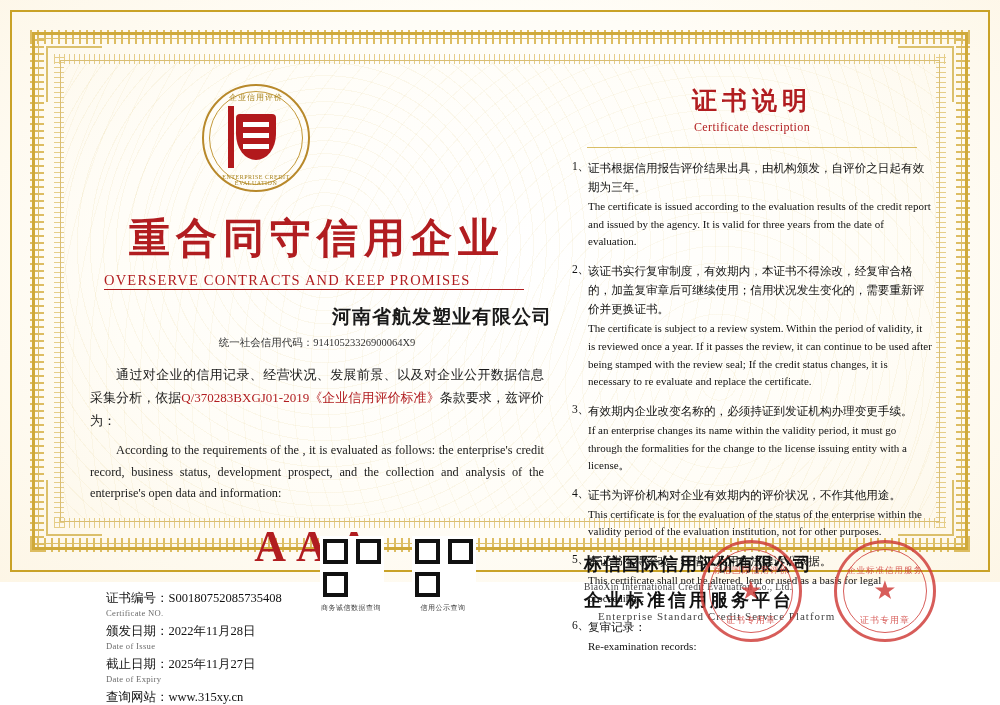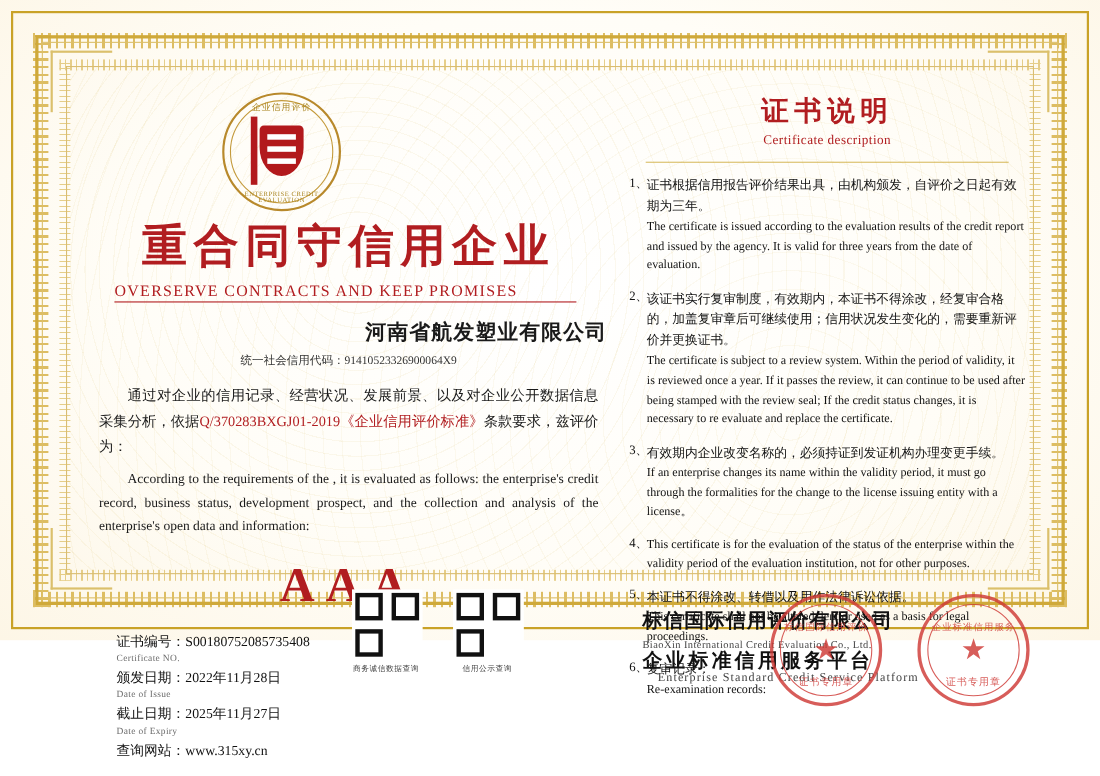--- a/index.html
+++ b/index.html
@@ -104,21 +104,21 @@
   .emblem .topTxt{
     position:absolute;left:0;right:0;top:8px;text-align:center;
     font-size:8px;color:#a9841f;letter-spacing:1px;
   }
   .emblem .botTxt{
     position:absolute;left:0;right:0;bottom:6px;text-align:center;
     font-size:6px;color:#a9841f;letter-spacing:.5px;
   }
 
   .title-cn{
-    margin-top:4px;
+    margin-top:19px;
     font-size:41px;font-weight:bold;color:#b11d20;
     letter-spacing:6px;text-align:center;
     font-family:Liberation Mono, monospace;
   }
   .title-en{
     margin-top:6px;color:#b11d20;
     font-size:14.5px;letter-spacing:1.2px;
     border-bottom:1.5px solid #b11d20;padding-bottom:0;
     width:420px;margin-left:22px;
   }
@@ -325,20 +325,21 @@
       <div class="item">
         <div class="num">3、</div>
         <div class="body">
           <div class="cn">有效期内企业改变名称的，必须持证到发证机构办理变更手续。</div>
           <div class="en">If an enterprise changes its name within the validity period, it must go through the formalities for the change to the license issuing entity with a license。</div>
         </div>
       </div>
       <div class="item">
         <div class="num">4、</div>
         <div class="body">
+          <div class="cn">证书为评价机构对企业有效期内的评价状况，不作其他用途。</div>
           <div class="en">This certificate is for the evaluation of the status of the enterprise within the validity period of the evaluation institution, not for other purposes.</div>
         </div>
       </div>
       <div class="item">
         <div class="num">5、</div>
         <div class="body">
           <div class="cn">本证书不得涂改、转借以及用作法律诉讼依据。</div>
           <div class="en">This certificate shall not be altered, lent or used as a basis for legal proceedings.</div>
         </div>
       </div>

